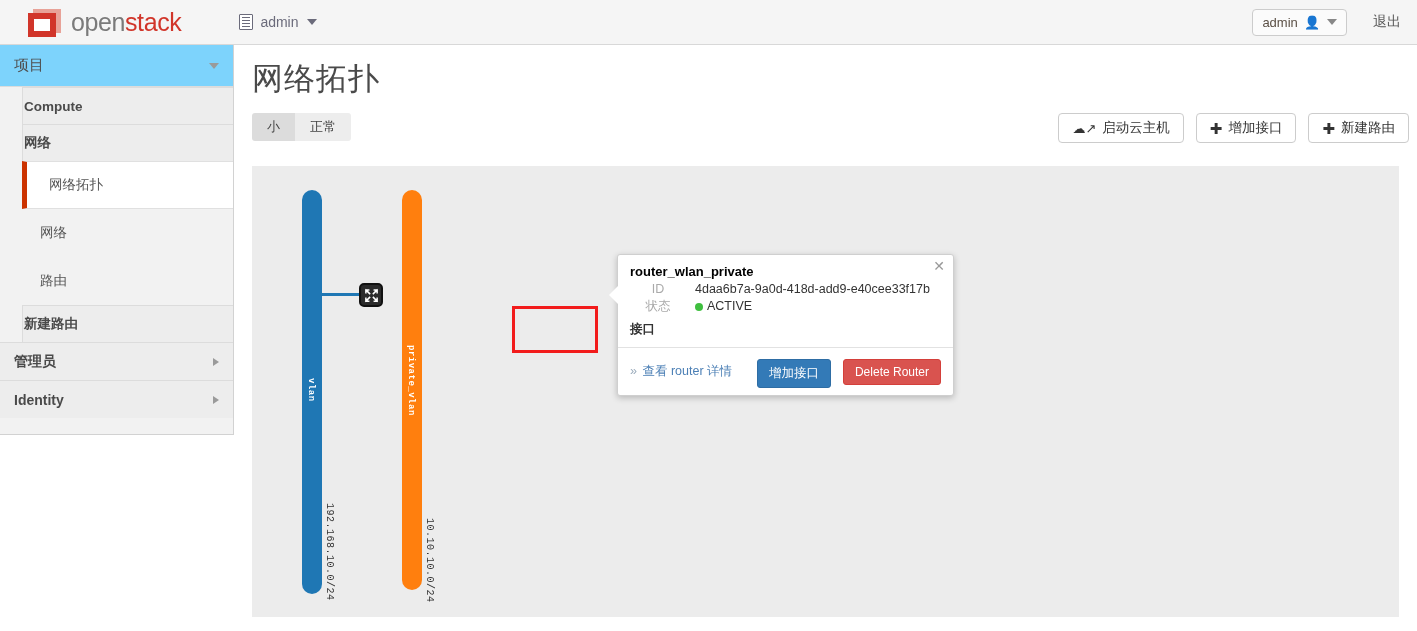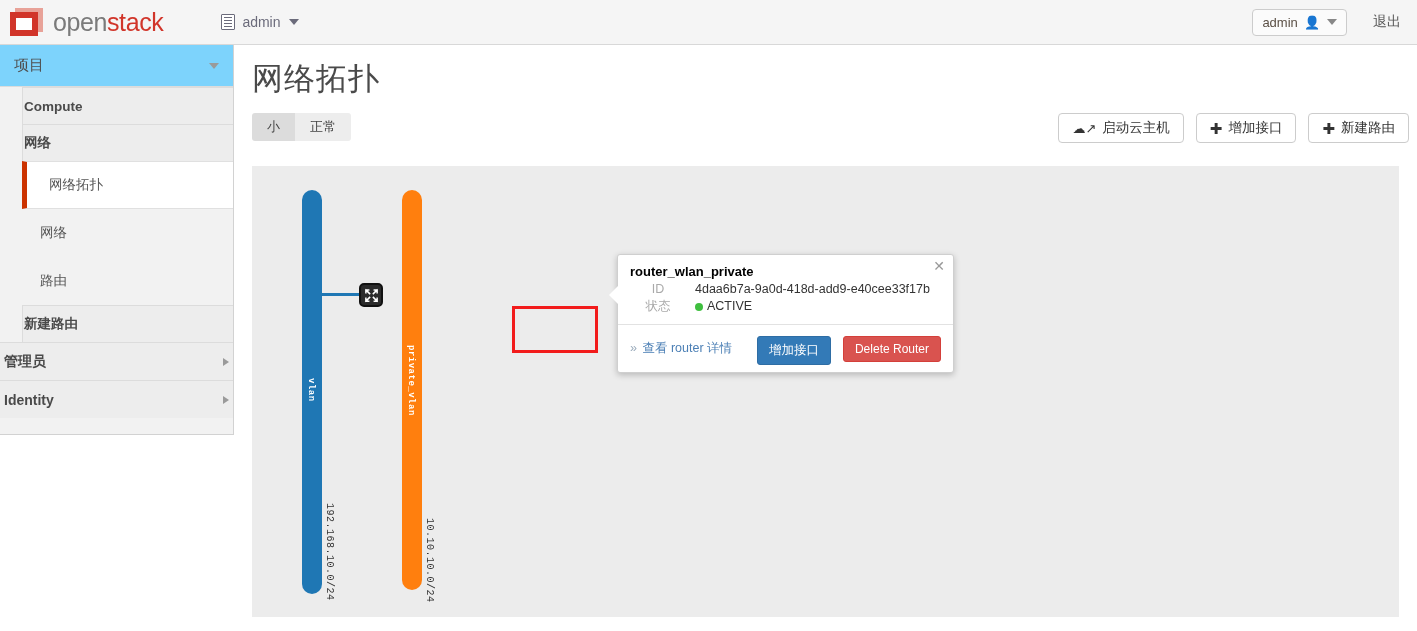--- a/index.html
+++ b/index.html
@@ -10,21 +10,21 @@
     font-size:13px; color:#333; background:#fff;
     overflow:hidden; position:relative;
   }
 
   
   #navbar {
     position:absolute; left:0; top:0; width:1417px; height:45px;
     background:#f5f5f5; border-bottom:1px solid #d8d8d8;
     display:flex; align-items:center;
   }
-  #brand { display:flex; align-items:flex-start; margin-left:10px; }
+  #brand { display:flex; align-items:flex-end; margin-left:28px; }
   .logo-mark { position:relative; width:34px; height:28px; margin-right:9px; }
   .logo-mark .sq {
     position:absolute; border:6px solid #d6402f; background:#fff;
   }
   .logo-mark .sq.back  { left:5px;  top:0;  width:28px; height:24px; border-color:#e8a298; }
   .logo-mark .sq.front { left:0px;  top:4px; width:28px; height:24px; border-color:#d1352a; }
   .logo-text { font-size:25px; color:#7a7a7a; letter-spacing:-0.4px; }
   .logo-text b { color:#d1352a; font-weight:normal; }
 
   #tenant-switch {
@@ -77,21 +77,21 @@
   .side-group:last-of-type { border-bottom:1px solid #dcdcdc; }
   .side-sub {
     margin-left:22px; height:48px; display:flex; align-items:center; padding:0 18px;
     font-size:13.5px; color:#555; background:#f2f2f2; cursor:pointer;
   }
   .side-sub.active {
     background:#fff; border-left:5px solid #cc3300; padding-left:22px;
     border-top:1px solid #e0e0e0; border-bottom:1px solid #e0e0e0;
   }
   .side-top {
-    height:38px; display:flex; align-items:center; padding:0 4px;
+    height:38px; display:flex; align-items:center; padding:0 14px;
     font-size:14px; font-weight:bold; color:#4a4a4a;
     background:#ededed; border-top:1px solid #dcdcdc; cursor:pointer;
   }
   .side-top .arrow-r {
     margin-left:auto; width:0;height:0;
     border-top:4.5px solid transparent;border-bottom:4.5px solid transparent;
     border-left:6px solid #9a9a9a;
   }
 
   
@@ -318,20 +318,21 @@
         <div class="v">4daa6b7a-9a0d-418d-add9-e40cee33f17b</div>
       </div>
 
       <div class="kv">
         <div class="k">状态</div>
         <div class="v">
           <span class="dot-green"></span><span>ACTIVE</span>
         </div>
       </div>
 
+      <div class="sec-title">接口</div>
 
     </div>
 
     <div class="pop-foot">
       <span class="detail-link"><span class="chev">»</span> <span>查看 router 详情</span></span>
 
       <div class="btn-add">增加接口</div>
       <div class="btn-del">Delete Router</div>
     </div>
   </div>

